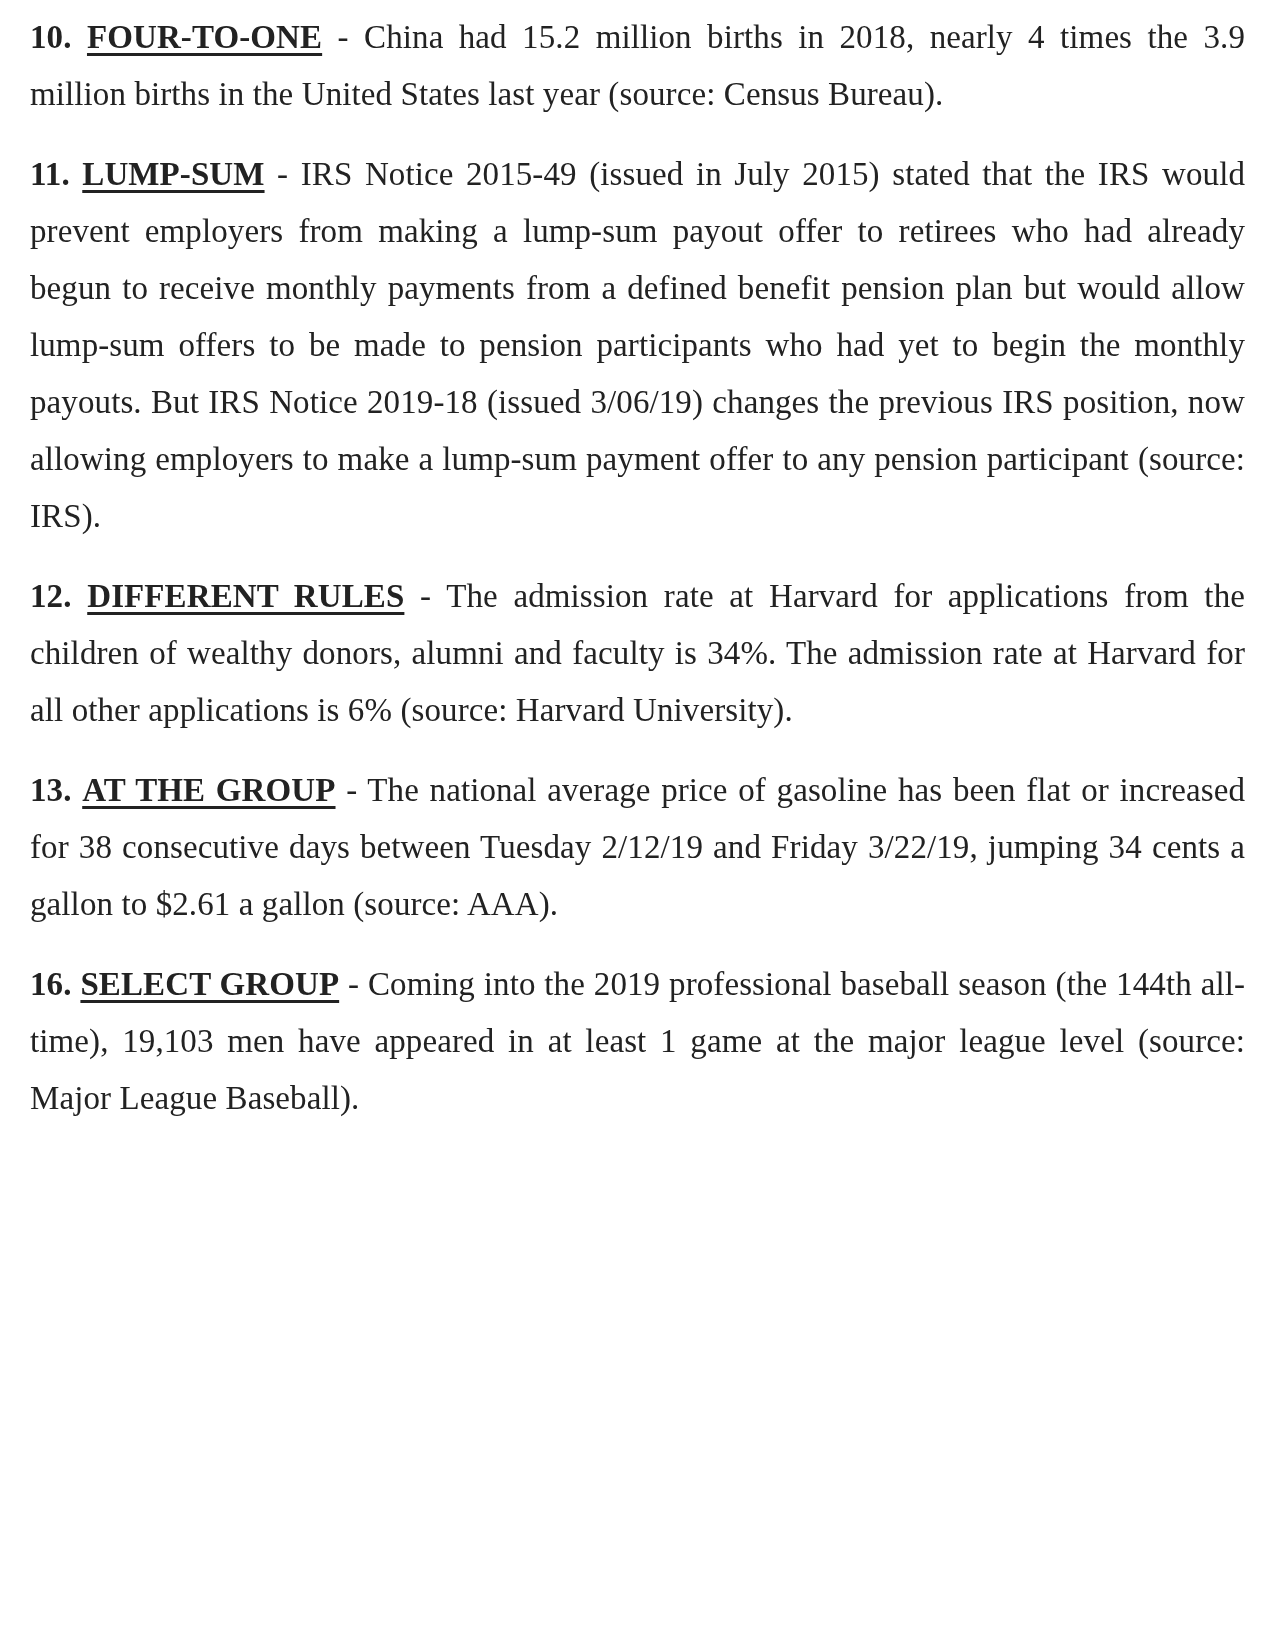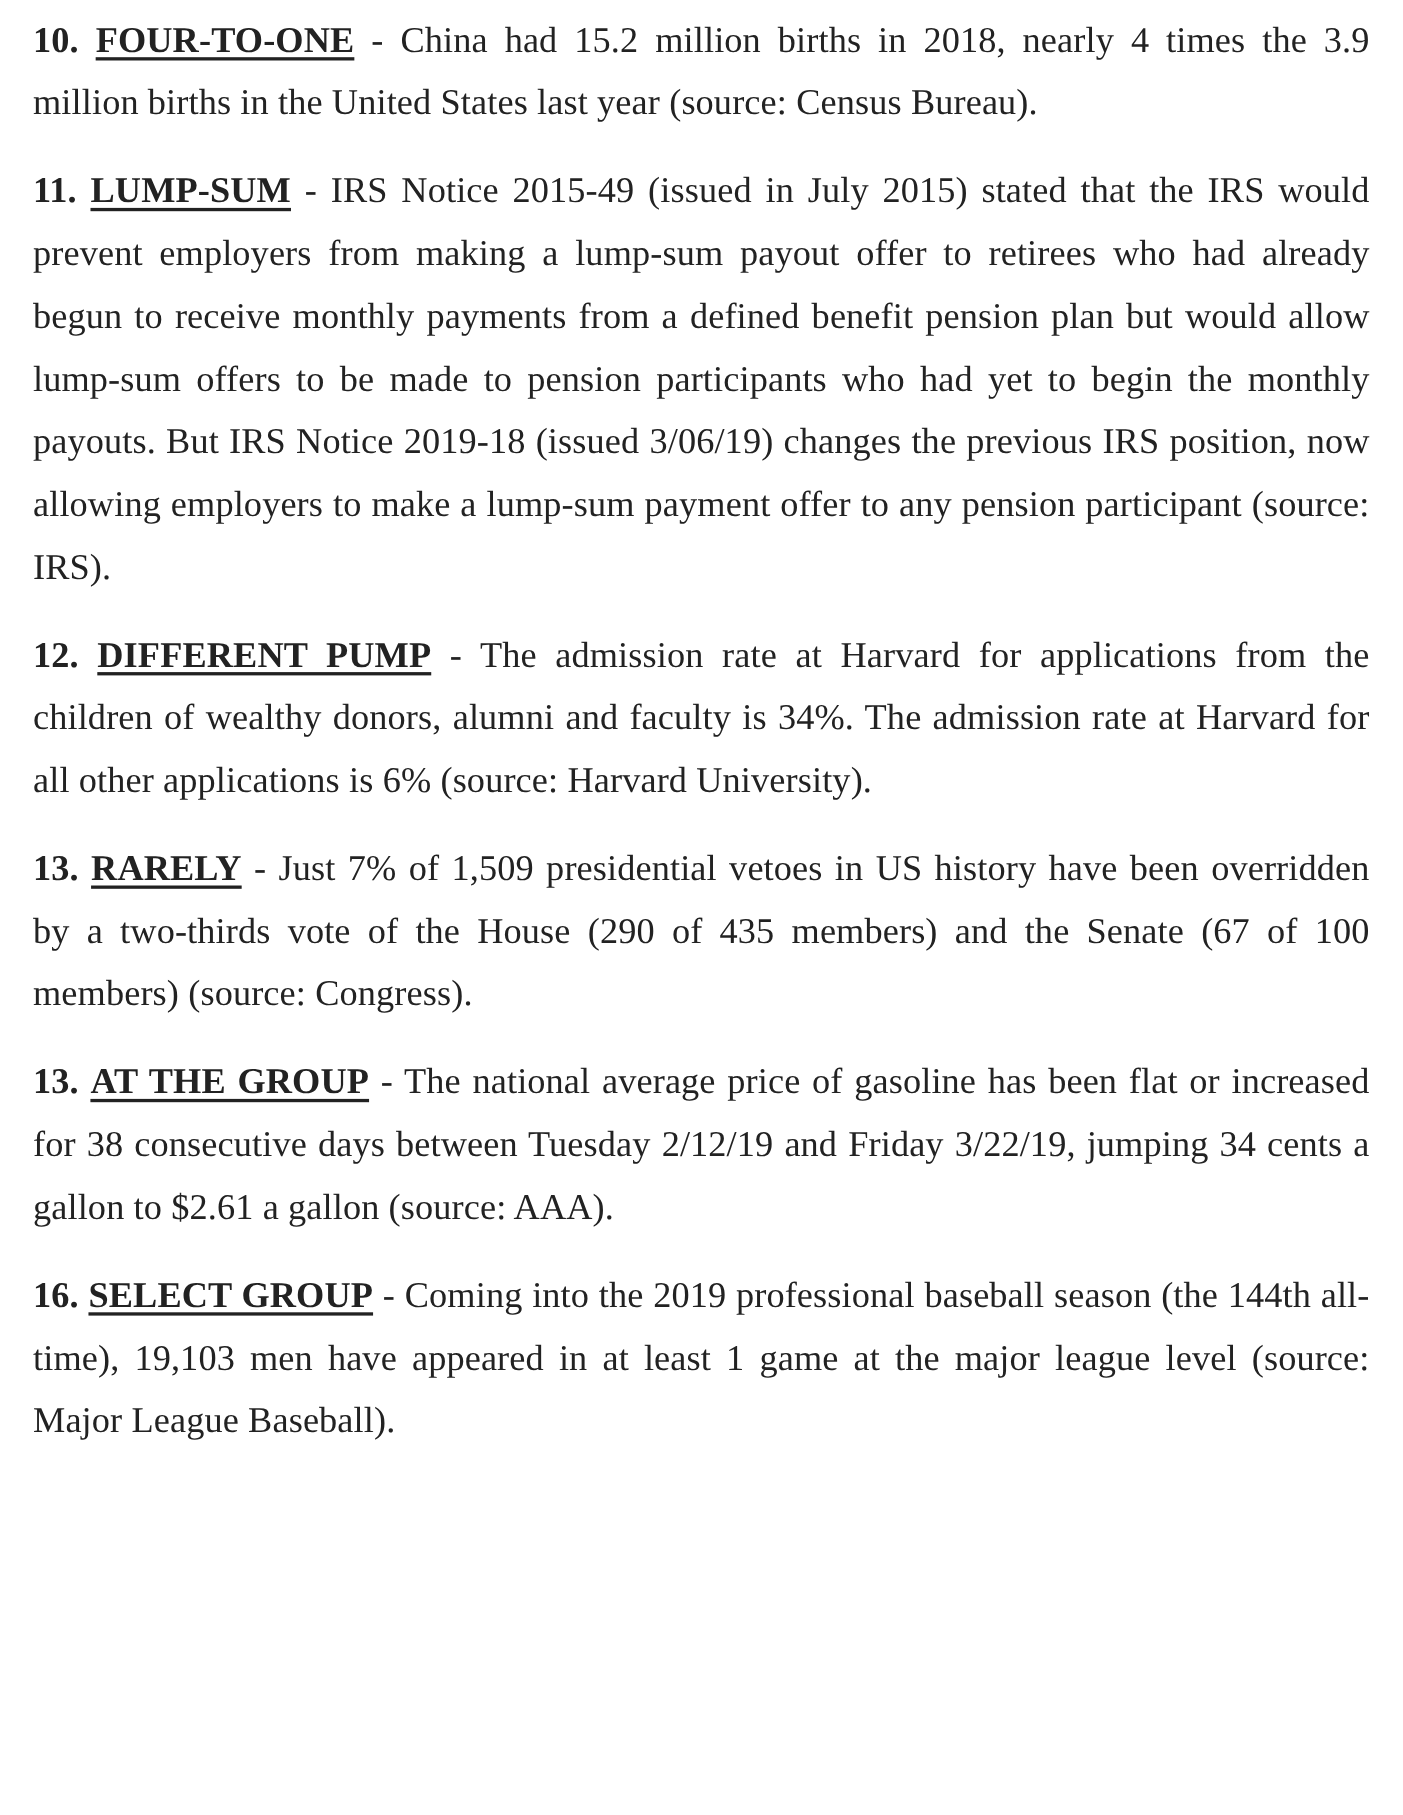--- a/index.html
+++ b/index.html
@@ -42,21 +42,20 @@
 </style>
 </head>
 <body>
 
 <div class="page">
 
   <p class="fact"><span class="num">10.</span> <span class="head">FOUR-TO-ONE</span> <span class="sep">-</span> <span class="body">China had 15.2 million births in 2018, nearly 4 times the 3.9 million births in the United States last year (source: Census Bureau).</span></p>
 
   <p class="fact"><span class="num">11.</span> <span class="head">LUMP-SUM</span> <span class="sep">-</span> <span class="body">IRS Notice 2015-49 (issued in July 2015) stated that the IRS would prevent employers from making a lump-sum payout offer to retirees who had already begun to receive monthly payments from a defined benefit pension plan but would allow lump-sum offers to be made to pension participants who had yet to begin the monthly payouts. But IRS Notice 2019-18 (issued 3/06/19) changes the previous IRS position, now allowing employers to make a lump-sum payment offer to any pension participant (source: IRS).</span></p>
 
-  <p class="fact"><span class="num">12.</span> <span class="head">DIFFERENT PUMP</span> <span class="sep">-</span> <span class="body">The admission rate at Harvard for applications from the children of wealthy donors, alumni and faculty is 34%. The admission rate at Harvard for all other applications is 6% (source: Harvard University).</span></p>
+  <p class="fact"><span class="num">12.</span> <span class="head">DIFFERENT RULES</span> <span class="sep">-</span> <span class="body">The admission rate at Harvard for applications from the children of wealthy donors, alumni and faculty is 34%. The admission rate at Harvard for all other applications is 6% (source: Harvard University).</span></p>
 
-  <p class="fact"><span class="num">13.</span> <span class="head">RARELY</span> <span class="sep">-</span> <span class="body">Just 7% of 1,509 presidential vetoes in US history have been overridden by a two-thirds vote of the House (290 of 435 members) and the Senate (67 of 100 members) (source: Congress).</span></p>
 
   <p class="fact"><span class="num">13.</span> <span class="head">AT THE GROUP</span> <span class="sep">-</span> <span class="body">The national average price of gasoline has been flat or increased for 38 consecutive days between Tuesday 2/12/19 and Friday 3/22/19, jumping 34 cents a gallon to $2.61 a gallon (source: AAA).</span></p>
 
   <p class="fact"><span class="num">16.</span> <span class="head">SELECT GROUP</span> <span class="sep">-</span> <span class="body">Coming into the 2019 professional baseball season (the 144th all-time), 19,103 men have appeared in at least 1 game at the major league level (source: Major League Baseball).</span></p>
 
 </div>
 
 </body></html>

